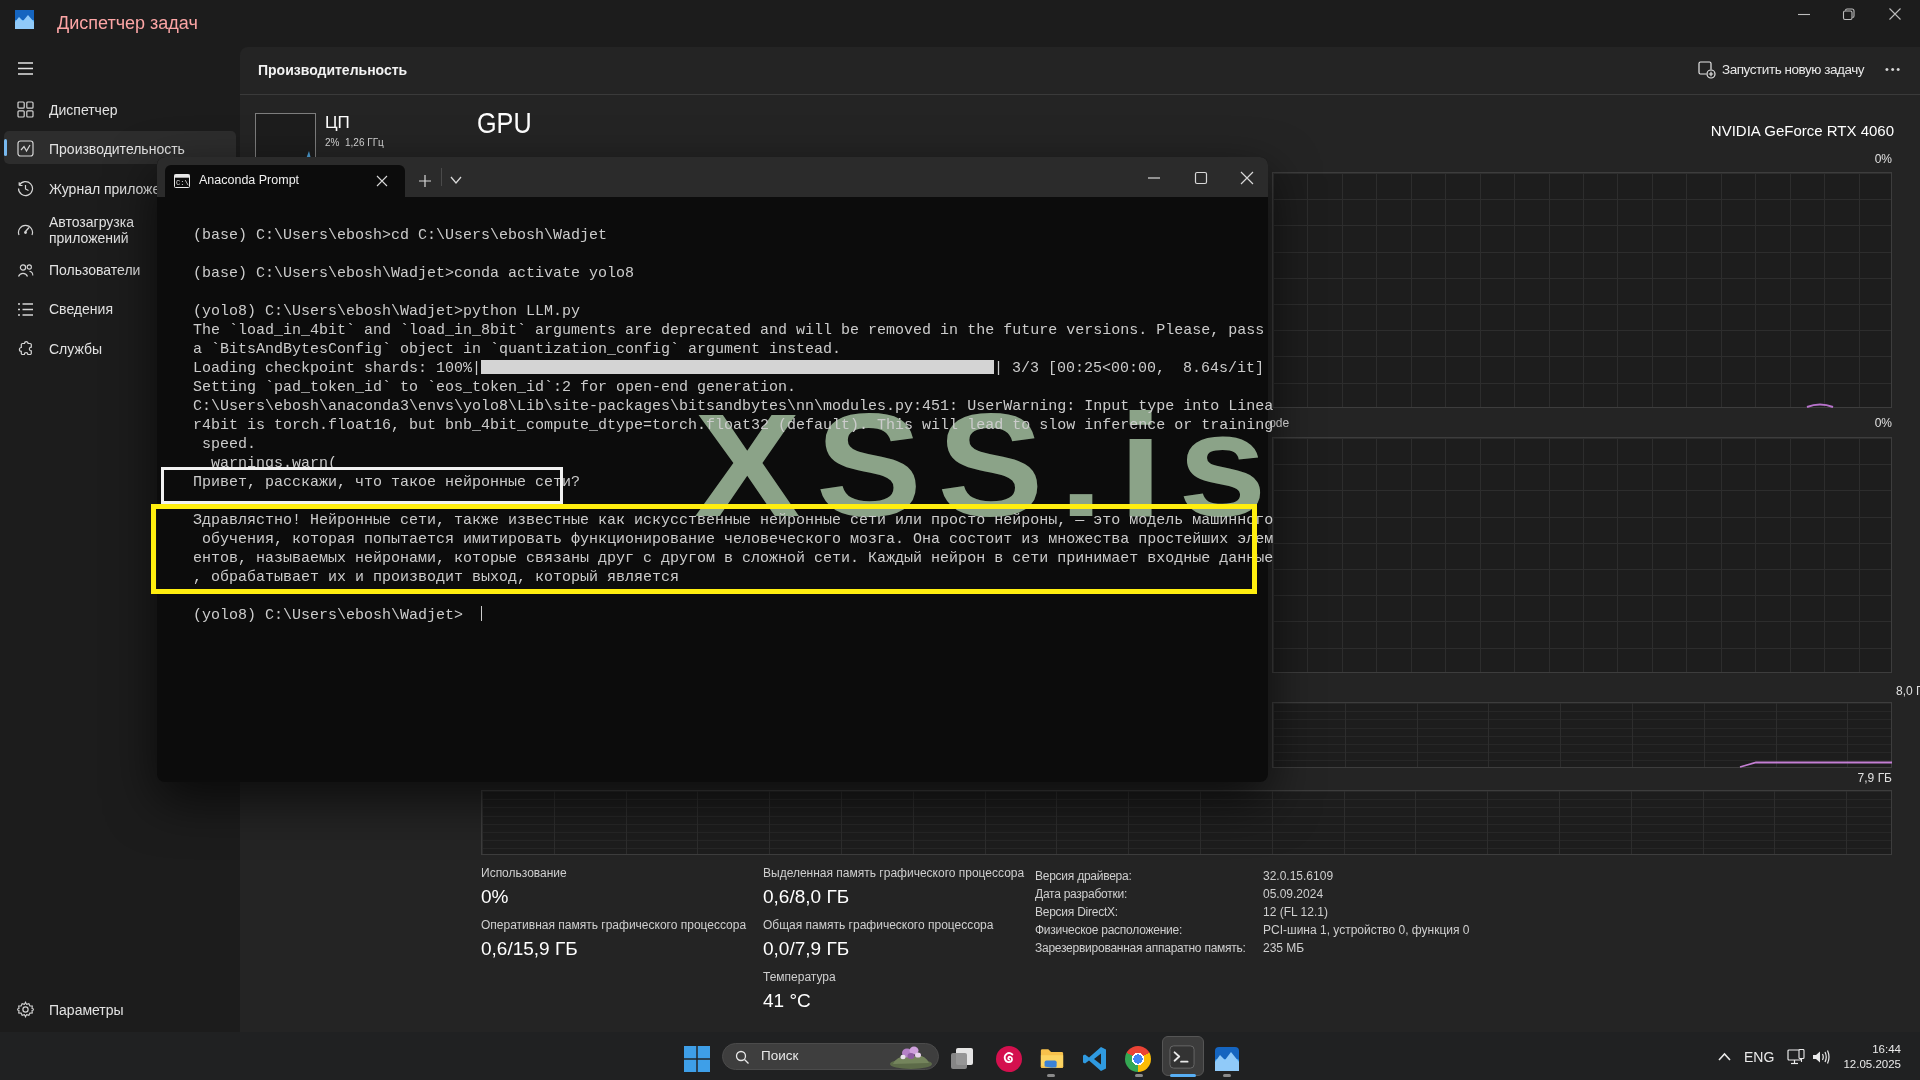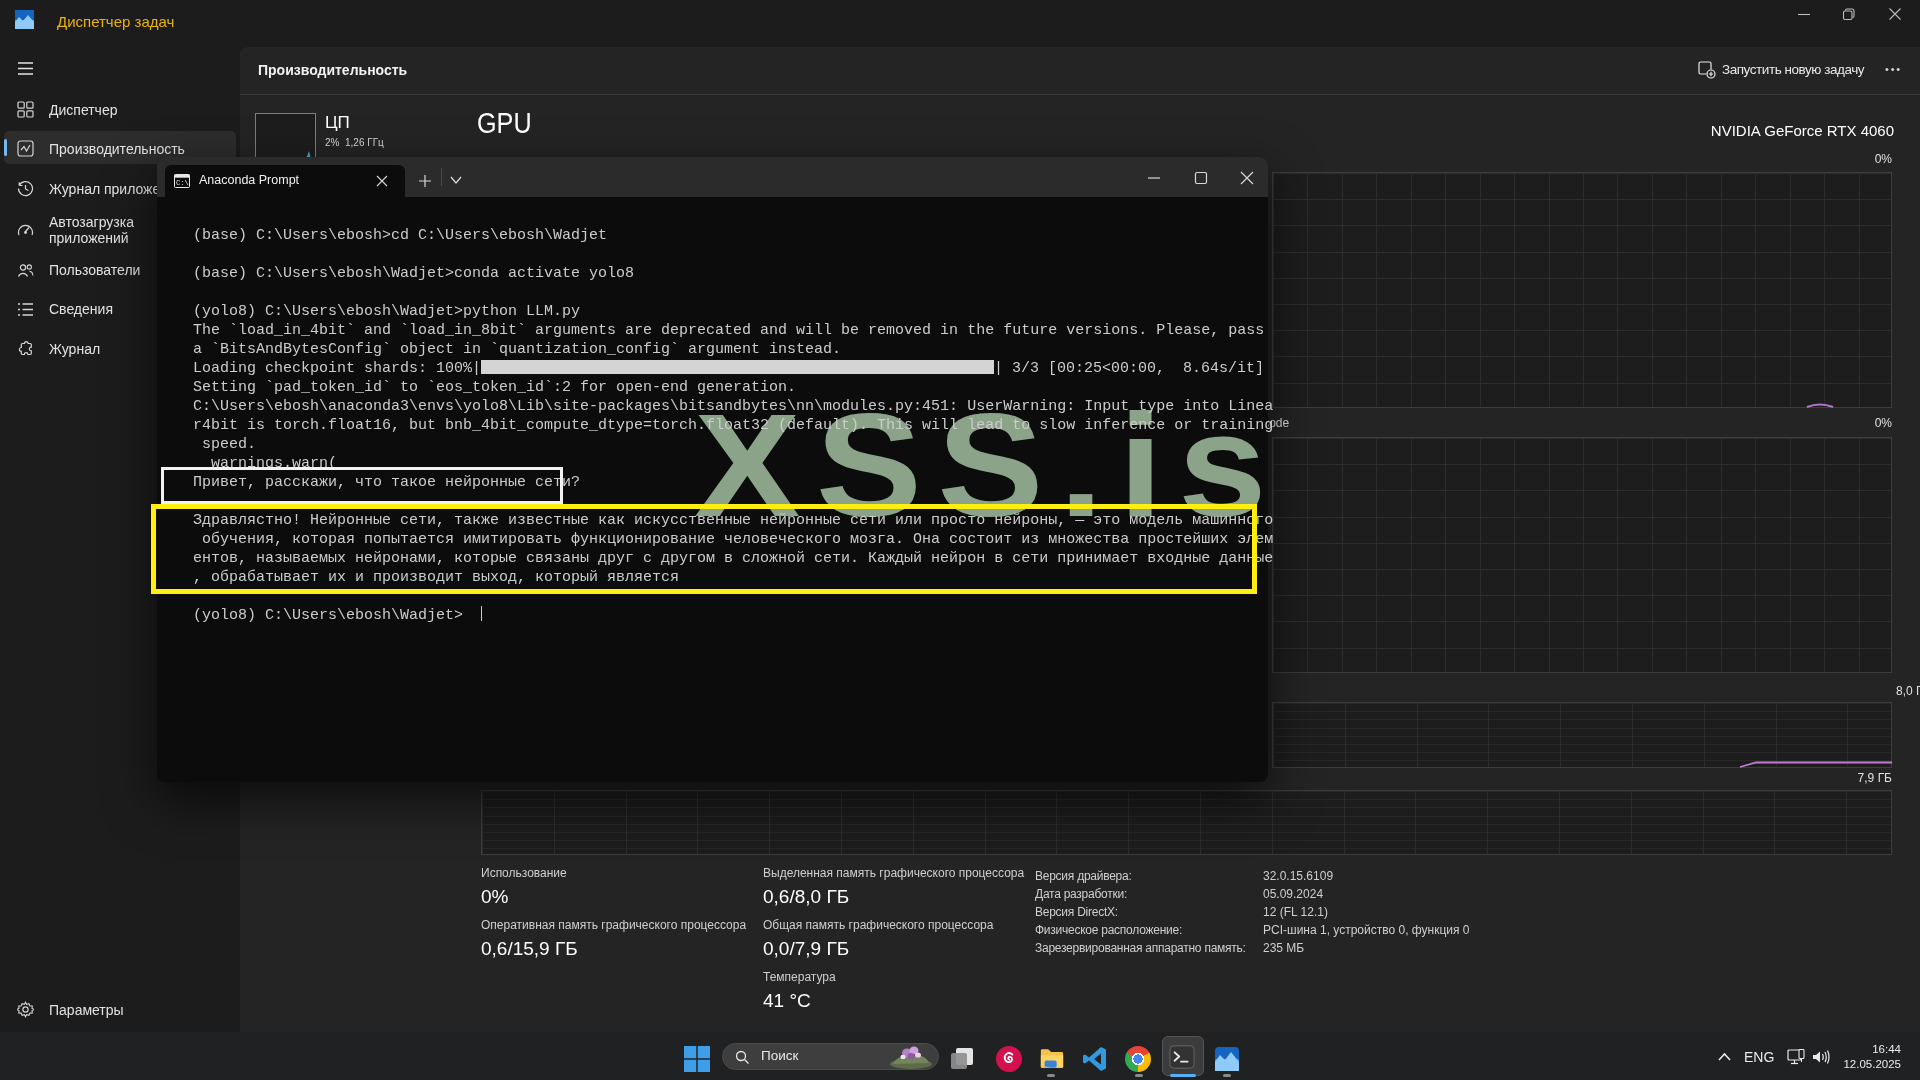--- a/index.html
+++ b/index.html
@@ -1,21 +1,21 @@
 <!DOCTYPE html>
 <html><head>
 <meta charset="utf-8">
 <style>
   * { margin:0; padding:0; box-sizing:border-box; }
   html,body { width:1920px; height:1080px; overflow:hidden; background:#1c1c1c;
     font-family:"Liberation Sans", sans-serif; }
   .abs { position:absolute; }
   
   #tmtitle { position:absolute; left:0; top:0; width:1920px; height:47px; background:#1c1c1c; }
-  #tmtitle .txt { position:absolute; left:57px; top:13px; font-size:15px; color:#eab308; }
+  #tmtitle .txt { position:absolute; left:57px; top:13px; font-size:18px; color:#fca5a5; }
   .wctl { position:absolute; color:#c9c9c9; }
   #sidebar { position:absolute; left:0; top:47px; width:240px; height:985px; background:#1c1c1c; }
   .navitem { position:absolute; left:49px; font-size:14px; color:#e2e2e2; }
   .navico { position:absolute; left:17px; width:17px; height:17px; }
   #selitem { position:absolute; left:4px; top:131px; width:232px; height:33px; background:#2d2d2d; border-radius:5px; }
   #selbar { position:absolute; left:4px; top:139px; width:3px; height:17px; background:#77b8ee; border-radius:2px; }
   #panel { position:absolute; left:240px; top:47px; width:1680px; height:985px; background:#242424; border-radius:8px 0 0 0; }
   #phead { position:absolute; left:258px; top:62px; font-size:14px; font-weight:bold; color:#f2f2f2; }
   #psep { position:absolute; left:240px; top:94px; width:1680px; height:1px; background:#3a3a3a; }
   #runbtn { position:absolute; left:1722px; top:62px; font-size:13.5px; letter-spacing:-0.45px; color:#e8e8e8; }
@@ -196,21 +196,21 @@
 <svg class="navico" style="top:1001px" viewBox="0 0 17 17">
   <circle cx="8.5" cy="8.5" r="2.6" fill="none" stroke="#d4d4d4" stroke-width="1.2"></circle>
   <path d="M8.5 1.2 L9.6 3.4 L11.9 2.7 L12.9 4.9 L15.3 5 L15 7.4 L17 8.5 L15 9.6 L15.3 12 L12.9 12.1 L11.9 14.3 L9.6 13.6 L8.5 15.8 L7.4 13.6 L5.1 14.3 L4.1 12.1 L1.7 12 L2 9.6 L0 8.5 L2 7.4 L1.7 5 L4.1 4.9 L5.1 2.7 L7.4 3.4 Z" fill="none" stroke="#d4d4d4" stroke-width="1.1"></path>
 </svg>
 <div class="navitem" style="top:102px">Диспетчер</div>
 <div class="navitem" style="top:141px">Производительность</div>
 <div class="navitem" style="top:181px">Журнал приложений</div>
 <div class="navitem" style="top:214px">Автозагрузка<br>приложений</div>
 <div class="navitem" style="top:262px">Пользователи</div>
 <div class="navitem" style="top:301px">Сведения</div>
-<div class="navitem" style="top:341px">Журнал</div>
+<div class="navitem" style="top:341px">Службы</div>
 <div class="navitem" style="top:1002px">Параметры</div>
 
 <div id="conwin"></div>
 <div id="conbar"></div>
 <div id="contab">
   <svg class="abs" style="left:9px;top:8px" width="16" height="16" viewBox="0 0 16 16">
     <rect x="0.5" y="1.5" width="15" height="13" rx="1" fill="#0c0c0c" stroke="#e8e8e8" stroke-width="1"></rect>
     <rect x="0.5" y="1.5" width="15" height="3.2" fill="#e8e8e8"></rect>
     <text x="2" y="12" font-size="7" fill="#e8e8e8" font-family="Liberation Mono">C:\_</text>
   </svg>

